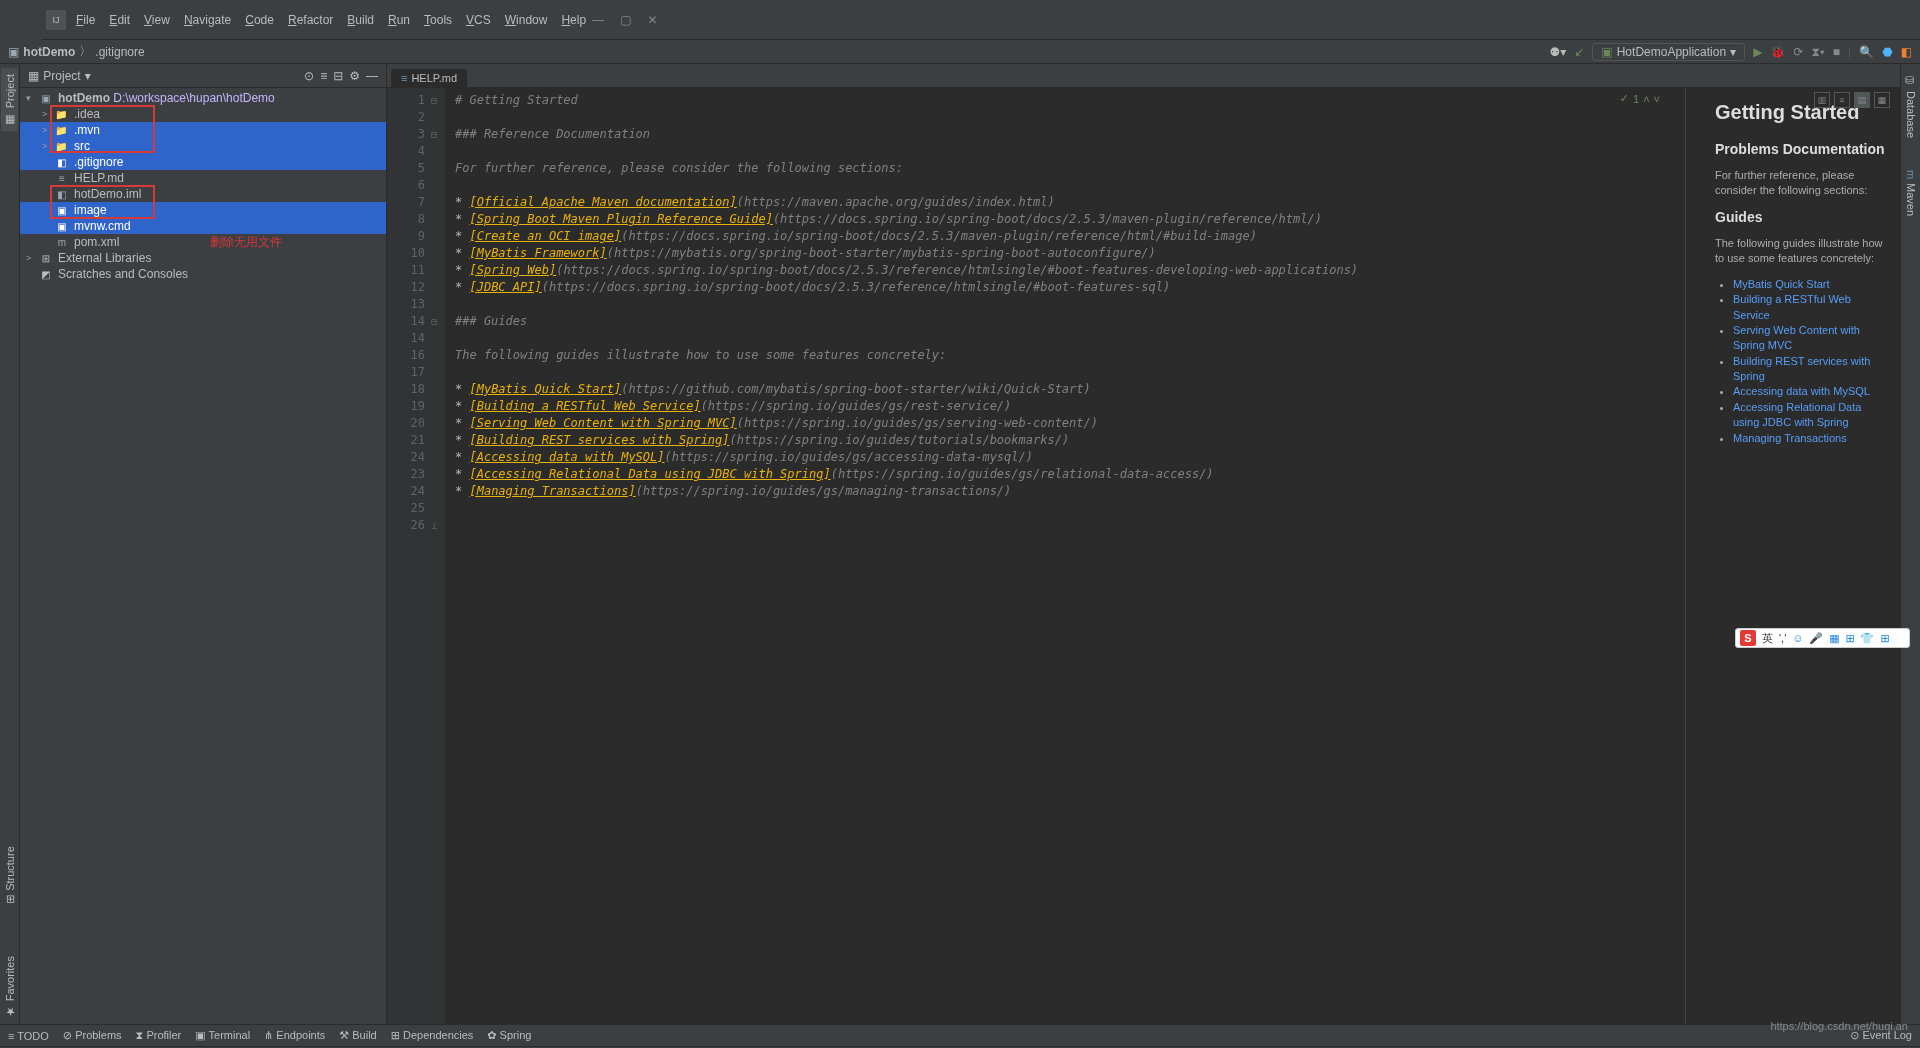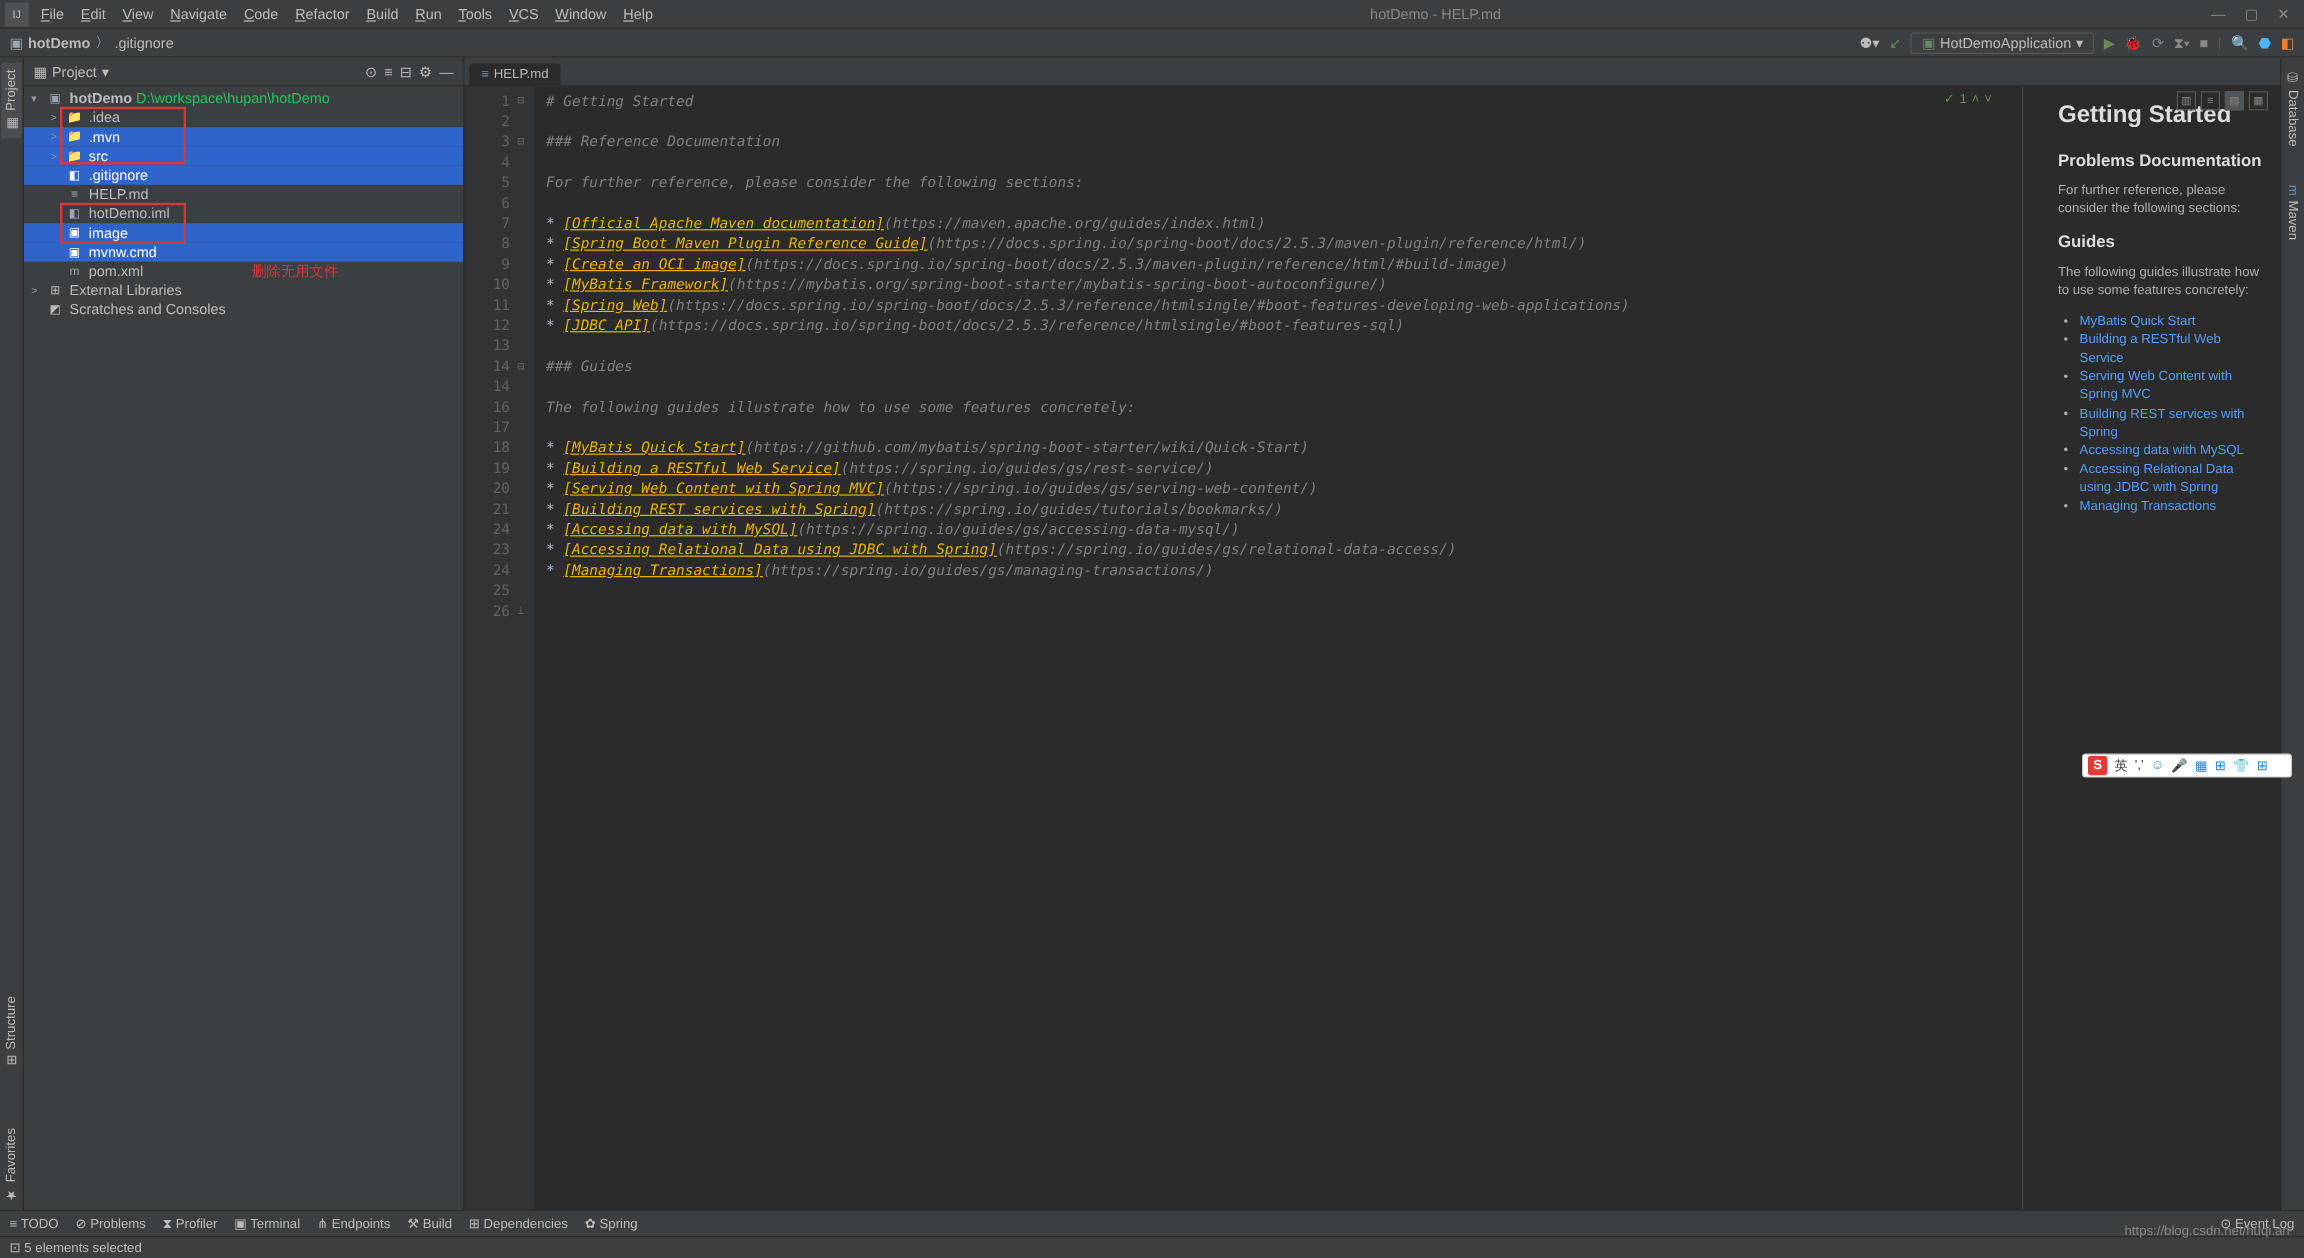--- a/index.html
+++ b/index.html
@@ -1,17 +1,17 @@
 <!DOCTYPE html>
 <html><head>
 <meta charset="utf-8">
 <style>
 * { margin: 0; padding: 0; box-sizing: border-box; }
 body { font-family: "Segoe UI", Arial, sans-serif; font-size: 12px; background: #3c3f41; color: #bbb; overflow: hidden; width: 1920px; height: 1048px; }
-.titlebar { height: 24px; background: #3c3f41; display: flex; align-items: center; border-bottom: 1px solid #2b2b2b; }
+.titlebar { height: 40px; background: #3c3f41; display: flex; align-items: center; border-bottom: 1px solid #2b2b2b; margin-left: 42px; }
 .titlebar .logo { width: 20px; height: 20px; background: #4e5254; margin: 0 4px; display: flex; align-items: center; justify-content: center; font-size: 9px; }
 .menubar { display: flex; gap: 2px; }
 .menubar span { padding: 2px 6px; cursor: pointer; }
 .title-center { flex: 1; text-align: center; color: #888; }
 .winctrl { display: flex; gap: 16px; margin-right: 12px; color: #888; }
 .navbar { height: 24px; background: #3c3f41; display: flex; align-items: center; padding: 0 8px; border-bottom: 1px solid #2b2b2b; }
 .navbar .crumb { display: flex; align-items: center; gap: 4px; }
 .navbar .spacer { flex: 1; }
 .navbar .rightctrl { display: flex; align-items: center; gap: 8px; }
 .runcfg { background: #3c3f41; border: 1px solid #555; padding: 1px 8px; border-radius: 3px; display: flex; align-items: center; gap: 4px; }
@@ -78,21 +78,20 @@
       <span><u>N</u>avigate</span>
       <span><u>C</u>ode</span>
       <span><u>R</u>efactor</span>
       <span><u>B</u>uild</span>
       <span><u>R</u>un</span>
       <span><u>T</u>ools</span>
       <span><u>V</u>CS</span>
       <span><u>W</u>indow</span>
       <span><u>H</u>elp</span>
     </div>
-  <div class="title-center">hotDemo - HELP.md</div>
   <div class="winctrl">
     <span>—</span>
     <span>▢</span>
     <span>✕</span>
   </div>
 </div>
 
 <div class="navbar">
   <div class="crumb">
     <span class="folder-ico">▣</span>
@@ -152,21 +151,21 @@
         <span>⊟</span>
         <span>⚙</span>
         <span>—</span>
       </div>
     </div>
     <div class="tree" style="position:relative">
       <div class="tree-row depth0">
         <span class="exp">▾</span>
         <span class="ico folder-ico">▣</span>
         <b>hotDemo</b>&nbsp;
-        <span style="color:#22c55e">D:\workspace\hupan\hotDemo</span>
+        <span style="color:#c4b5fd">D:\workspace\hupan\hotDemo</span>
       </div>
       <div id="tree-items">
           <div class="tree-row depth1">
             <span class="exp">&gt;</span>
             <span class="ico folder-ico">📁</span>
             <span>.idea</span>
           </div>
           <div class="tree-row depth1 sel">
             <span class="exp">&gt;</span>
             <span class="ico folder-ico">📁</span>

